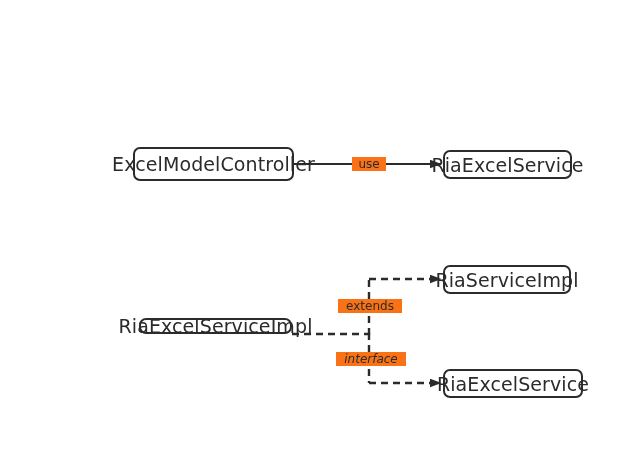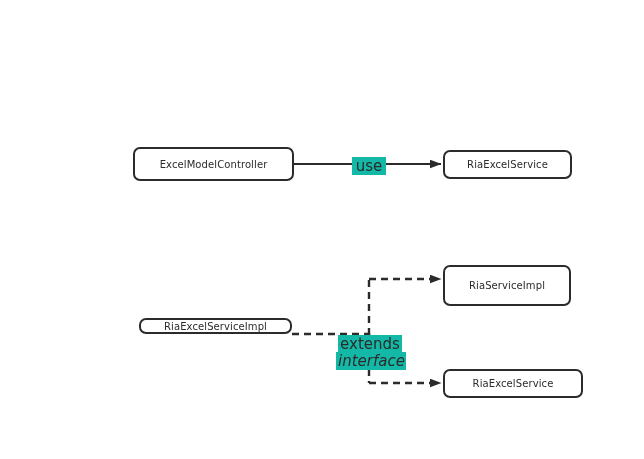--- a/index.html
+++ b/index.html
@@ -25,46 +25,46 @@
   .node-box {
     position: absolute;
     box-sizing: border-box;
     background: #ffffff;
     border: 2px solid #2b2b2b;
     border-radius: 7px;
     display: flex;
     align-items: center;
     justify-content: center;
     color: #2b2b2b;
-    font-size: 10px;
+    font-size: 19px;
     font-family: "DejaVu Sans", "Liberation Sans", sans-serif;
     letter-spacing: 0.1px;
     white-space: nowrap;
     z-index: 3;
   }
   .edge-label {
     position: absolute;
-    background: #14b8a6;
+    background: #f97316;
     color: #2b2b2b;
-    font-size: 15px;
+    font-size: 12px;
     font-family: "DejaVu Sans", "Liberation Sans", sans-serif;
     white-space: nowrap;
     text-align: center;
     z-index: 4;
     padding: 0 2px;
   }
   
   #node-excel-model-controller { left: 133px; top: 147px; width: 161px; height: 34px; }
   #node-ria-excel-service-top   { left: 443px; top: 150px; width: 129px; height: 29px; }
   #node-ria-excel-service-impl  { left: 139px; top: 318px; width: 153px; height: 16px; }
-  #node-ria-service-impl        { left: 443px; top: 265px; width: 128px; height: 41px; text-align: right; }
+  #node-ria-service-impl        { left: 443px; top: 265px; width: 128px; height: 29px; text-align: right; }
   #node-ria-excel-service-bot   { left: 443px; top: 369px; width: 140px; height: 29px; }
   
   #label-use       { left: 352px; top: 157px; width: 30px; }
-  #label-extends   { left: 338px; top: 299px; width: 60px; margin-top: 36px; }
+  #label-extends   { left: 338px; top: 299px; width: 60px; }
   #label-interface { left: 336px; top: 352px; width: 66px; font-style: italic; }
 </style>
 </head>
 <body>
 
 <svg id="diagram-canvas" viewBox="0 0 644 459" width="644" height="459" xmlns="http://www.w3.org/2000/svg">
   <defs>
     <marker id="arrowhead" markerWidth="12" markerHeight="9" refX="11.5" refY="4.5" orient="auto" markerUnits="userSpaceOnUse">
       <path d="M0,0 L12,4.5 L0,9 z" fill="#2b2b2b"></path>
     </marker>

